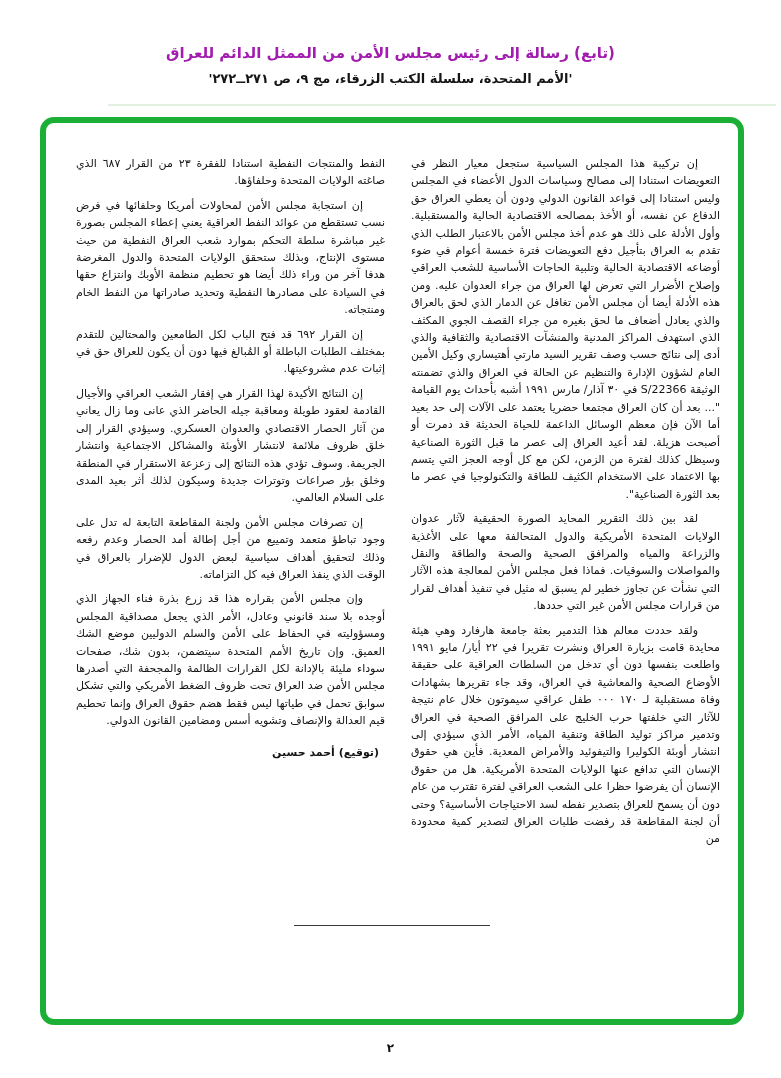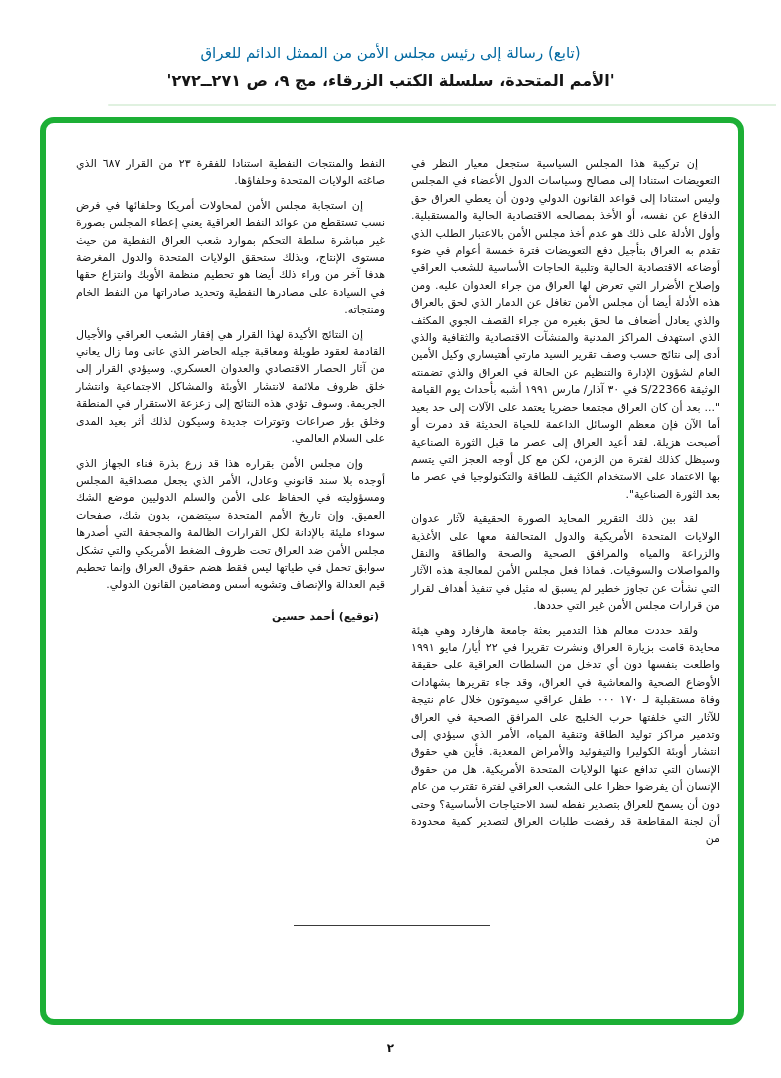--- a/index.html
+++ b/index.html
@@ -9,25 +9,25 @@
     color:#141414;
     position:relative;
     overflow:hidden;
   }
   .page{position:absolute;inset:0;background:#fff;}
   .header{
     position:absolute;top:44px;left:0;width:100%;
     text-align:center;direction:rtl;
   }
   .doc-title{
-    font-size:15px;font-weight:normal;letter-spacing:0;
-    margin:0 0 9px 0;color:#0369a1;
+    font-size:15px;font-weight:bold;letter-spacing:0;
+    margin:0 0 9px 0;color:#a21caf;
   }
   .doc-source{
-    font-size:16px;font-weight:bold;margin:0;color:#151515;
+    font-size:13px;font-weight:bold;margin:0;color:#151515;
   }
   .faint-top-line{
     position:absolute;top:104px;left:108px;width:668px;height:2px;
     background:#e0f1e0;border-radius:2px 0 0 2px;
   }
   .frame{
     position:absolute;left:40px;top:117px;width:704px;height:908px;
     box-sizing:border-box;
     border:6px solid #1caf35;border-radius:14px;
     padding:32px 18px 18px 18px;
@@ -74,21 +74,23 @@
 
       <div class="col">
         <p>إن تركيبة هذا المجلس السياسية ستجعل معيار النظر في التعويضات استنادا إلى مصالح وسياسات الدول الأعضاء في المجلس وليس استنادا إلى قواعد القانون الدولي ودون أن يعطي العراق حق الدفاع عن نفسه، أو الأخذ بمصالحه الاقتصادية الحالية والمستقبلية. وأول الأدلة على ذلك هو عدم أخذ مجلس الأمن بالاعتبار الطلب الذي تقدم به العراق بتأجيل دفع التعويضات فترة خمسة أعوام في ضوء أوضاعه الاقتصادية الحالية وتلبية الحاجات الأساسية للشعب العراقي وإصلاح الأضرار التي تعرض لها العراق من جراء العدوان عليه. ومن هذه الأدلة أيضا أن مجلس الأمن تغافل عن الدمار الذي لحق بالعراق والذي يعادل أضعاف ما لحق بغيره من جراء القصف الجوي المكثف الذي استهدف المراكز المدنية والمنشآت الاقتصادية والثقافية والذي أدى إلى نتائج حسب وصف تقرير السيد مارتي أهتيساري وكيل الأمين العام لشؤون الإدارة والتنظيم عن الحالة في العراق والذي تضمنته الوثيقة S/22366 في ٣٠ آذار/ مارس ١٩٩١ أشبه بأحداث يوم القيامة "... بعد أن كان العراق مجتمعا حضريا يعتمد على الآلات إلى حد بعيد أما الآن فإن معظم الوسائل الداعمة للحياة الحديثة قد دمرت أو أصبحت هزيلة. لقد أعيد العراق إلى عصر ما قبل الثورة الصناعية وسيظل كذلك لفترة من الزمن، لكن مع كل أوجه العجز التي يتسم بها الاعتماد على الاستخدام الكثيف للطاقة والتكنولوجيا في عصر ما بعد الثورة الصناعية".</p>
         <p>لقد بين ذلك التقرير المحايد الصورة الحقيقية لآثار عدوان الولايات المتحدة الأمريكية والدول المتحالفة معها على الأغذية والزراعة والمياه والمرافق الصحية والصحة والطاقة والنقل والمواصلات والسوقيات. فماذا فعل مجلس الأمن لمعالجة هذه الآثار التي نشأت عن تجاوز خطير لم يسبق له مثيل في تنفيذ أهداف لقرار من قرارات مجلس الأمن غير التي حددها.</p>
         <p>ولقد حددت معالم هذا التدمير بعثة جامعة هارفارد وهي هيئة محايدة قامت بزيارة العراق ونشرت تقريرا في ٢٢ أيار/ مايو ١٩٩١ واطلعت بنفسها دون أي تدخل من السلطات العراقية على حقيقة الأوضاع الصحية والمعاشية في العراق، وقد جاء تقريرها بشهادات وفاة مستقبلية لـ ١٧٠ ٠٠٠ طفل عراقي سيموتون خلال عام نتيجة للآثار التي خلفتها حرب الخليج على المرافق الصحية في العراق وتدمير مراكز توليد الطاقة وتنقية المياه، الأمر الذي سيؤدي إلى انتشار أوبئة الكوليرا والتيفوئيد والأمراض المعدية. فأين هي حقوق الإنسان التي تدافع عنها الولايات المتحدة الأمريكية. هل من حقوق الإنسان أن يفرضوا حظرا على الشعب العراقي لفترة تقترب من عام دون أن يسمح للعراق بتصدير نفطه لسد الاحتياجات الأساسية؟ وحتى أن لجنة المقاطعة قد رفضت طلبات العراق لتصدير كمية محدودة من</p>
       </div>
 
       <div class="col">
         <p class="no-indent">النفط والمنتجات النفطية استنادا للفقرة ٢٣ من القرار ٦٨٧ الذي صاغته الولايات المتحدة وحلفاؤها.</p>
         <p>إن استجابة مجلس الأمن لمحاولات أمريكا وحلفائها في فرض نسب تستقطع من عوائد النفط العراقية يعني إعطاء المجلس بصورة غير مباشرة سلطة التحكم بموارد شعب العراق النفطية من حيث مستوى الإنتاج، وبذلك ستحقق الولايات المتحدة والدول المغرضة هدفا آخر من وراء ذلك أيضا هو تحطيم منظمة الأوبك وانتزاع حقها في السيادة على مصادرها النفطية وتحديد صادراتها من النفط الخام ومنتجاته.</p>
+        <p>إن القرار ٦٩٢ قد فتح الباب لكل الطامعين والمحتالين للتقدم بمختلف الطلبات الباطلة أو المُبالغ فيها دون أن يكون للعراق حق في إثبات عدم مشروعيتها.</p>
         <p>إن النتائج الأكيدة لهذا القرار هي إفقار الشعب العراقي والأجيال القادمة لعقود طويلة ومعاقبة جيله الحاضر الذي عانى وما زال يعاني من آثار الحصار الاقتصادي والعدوان العسكري. وسيؤدي القرار إلى خلق ظروف ملائمة لانتشار الأوبئة والمشاكل الاجتماعية وانتشار الجريمة. وسوف تؤدي هذه النتائج إلى زعزعة الاستقرار في المنطقة وخلق بؤر صراعات وتوترات جديدة وسيكون لذلك أثر بعيد المدى على السلام العالمي.</p>
+        <p>إن تصرفات مجلس الأمن ولجنة المقاطعة التابعة له تدل على وجود تباطؤ متعمد وتمييع من أجل إطالة أمد الحصار وعدم رفعه وذلك لتحقيق أهداف سياسية لبعض الدول للإضرار بالعراق في الوقت الذي ينفذ العراق فيه كل التزاماته.</p>
         <p>وإن مجلس الأمن بقراره هذا قد زرع بذرة فناء الجهاز الذي أوجده بلا سند قانوني وعادل، الأمر الذي يجعل مصداقية المجلس ومسؤوليته في الحفاظ على الأمن والسلم الدوليين موضع الشك العميق. وإن تاريخ الأمم المتحدة سيتضمن، بدون شك، صفحات سوداء مليئة بالإدانة لكل القرارات الظالمة والمجحفة التي أصدرها مجلس الأمن ضد العراق تحت ظروف الضغط الأمريكي والتي تشكل سوابق تحمل في طياتها ليس فقط هضم حقوق العراق وإنما تحطيم قيم العدالة والإنصاف وتشويه أسس ومضامين القانون الدولي.</p>
         <p class="sig">(توقيع) أحمد حسين</p>
       </div>
 
     </div>
     <div class="divider"></div>
   </div>
 
   <div class="page-number">٢</div>
 

